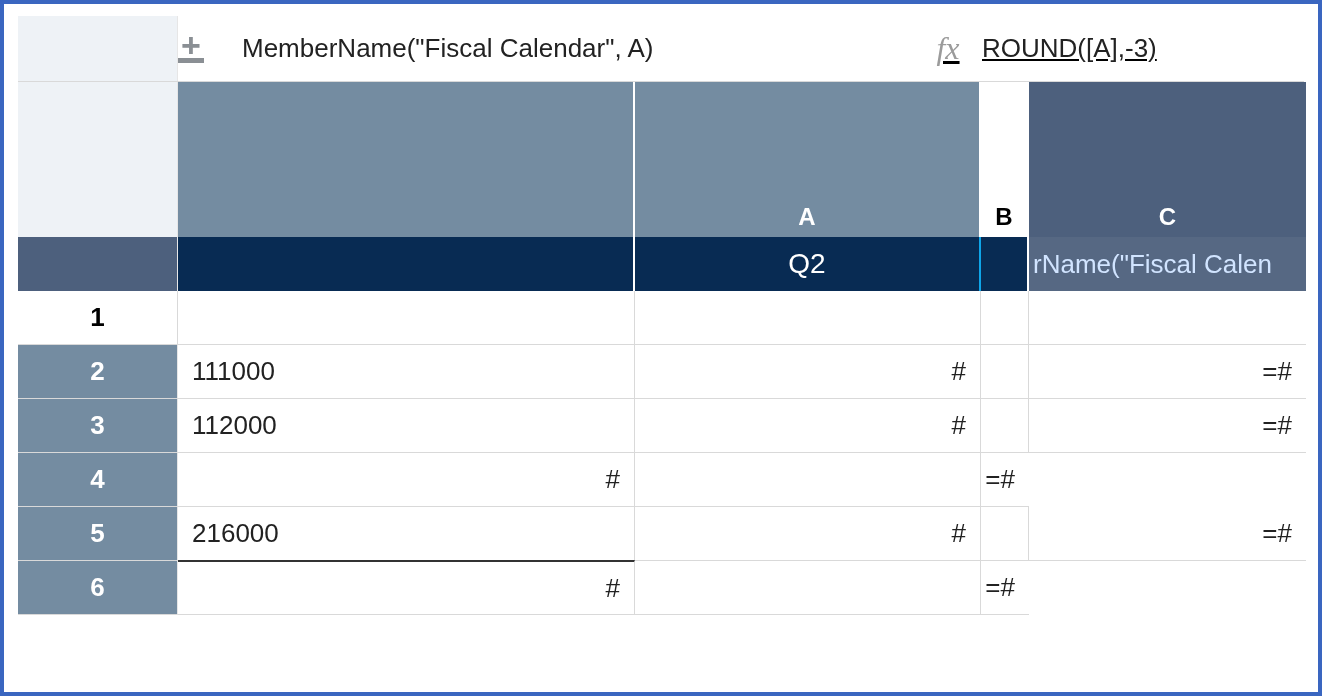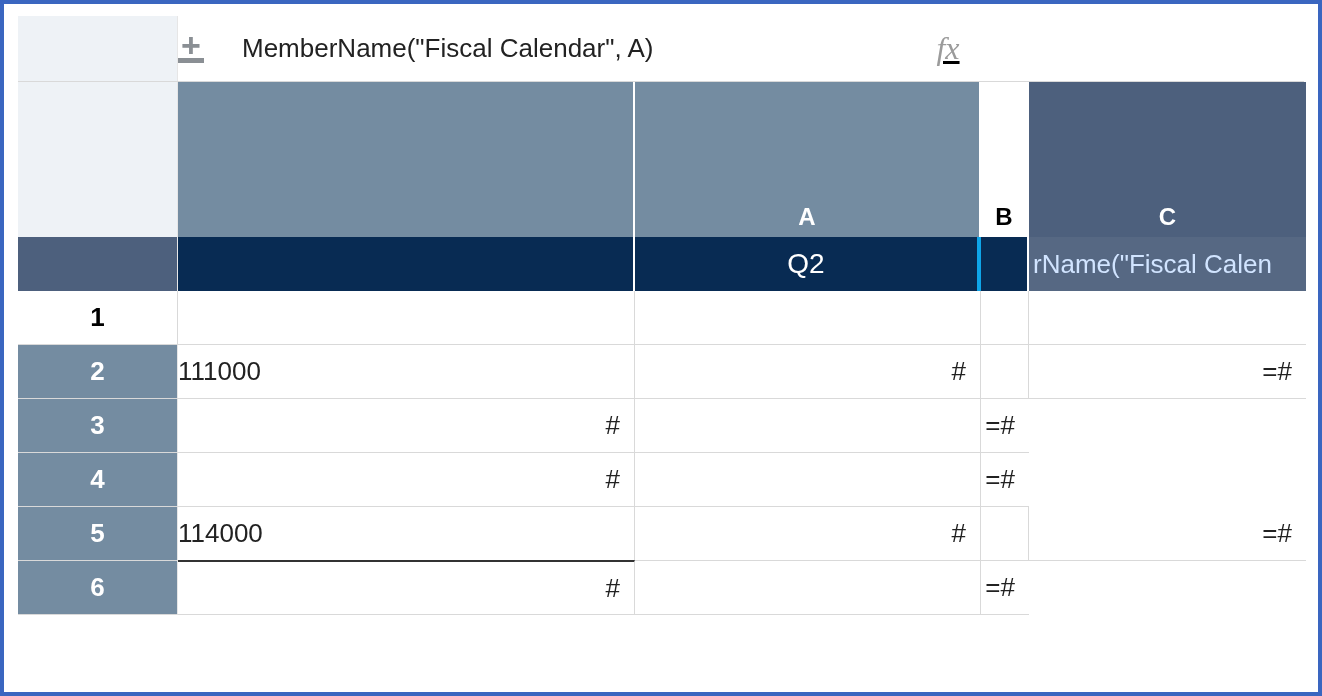--- a/index.html
+++ b/index.html
@@ -90,28 +90,28 @@
   .colhdr .h-corner { background:#eef2f6; border-right:1px solid #e6e6e6; }
   .colhdr .h-blank { background:#748ca1; border-right:2px solid #fff; }
   .colhdr .h-a     { background:#748ca1; color:#fff; font-weight:bold; font-size:24px; border-right:2px solid #fff; }
   .colhdr .h-b     { background:#fff; color:#000; font-weight:bold; font-size:24px; border-right:2px solid #fff; }
   .colhdr .h-c     { background:#4d607d; color:#fff; font-weight:bold; font-size:24px; }
   
   .labelrow { height: 54px; }
   .labelrow > div { display:flex; align-items:center; justify-content:center; font-size:28px; }
   .labelrow .l-corner { background:#4d607d; border-right:1px solid #e6e6e6; }
   .labelrow .l-blank  { background:#082b53; border-right:2px solid #fff; }
-  .labelrow .l-a      { background:#082b53; color:#fff; border-right:4px solid #0ea5e9; }
+  .labelrow .l-a      { background:#082b53; color:#fff; border-right:2px solid #0ea5e9; }
   .labelrow .l-b      { background:#082b53; border-right:2px solid #fff; }
   .labelrow .l-c      { background:#4d607d; color:#cfe3ff; overflow:hidden; white-space:nowrap; justify-content:flex-start; padding-left:4px; font-size:26px; opacity:0.95; }
   
   .row { height: 54px; }
   .row > div { display:flex; align-items:center; font-size:26px; color:#222; border-bottom:1px solid #d9d9d9; }
   .row .c-num  { justify-content:center; font-weight:bold; }
-  .row .c-name { border-right:1px solid #d9d9d9; }
+  .row .c-name { padding-left:14px; border-right:1px solid #d9d9d9; }
   .row .c-a    { justify-content:flex-end; padding-right:14px; border-right:1px solid #d9d9d9; }
   .row .c-b    { border-right:1px solid #d9d9d9; }
   .row .c-c    { justify-content:flex-end; padding-right:14px; }
   .row.white .c-num { background:#fff; color:#000; border-right:1px solid #d9d9d9; }
   .row.grey  .c-num { background:#748ca1; color:#fff; border-right:1px solid #e6e6e6; }
   .row.totaltop .c-a { border-top: 2px solid #333; margin-top:-1px; }
   
   .bottom { height: 18px; }
   .bottom > div { background:#fff; }
 </style>
@@ -125,20 +125,21 @@
       <div class="left-gutter"></div>
       <div class="name-area">
         <div class="pm">
           <div class="pm-plus">+</div>
           <div class="pm-minus"></div>
         </div>
         <div class="name-text">MemberName("Fiscal Calendar", A)</div>
       </div>
       <div class="fx-cell">
         <div class="fx-icon">fx</div>
+        <div class="formula-text">ROUND([A],-3)</div>
       </div>
     </div>
 
     <div class="gridrow colhdr">
       <div class="h-corner"></div>
       <div class="h-blank"></div>
       <div class="h-a">A</div>
       <div class="h-b">B</div>
       <div class="h-c">C</div>
     </div>
@@ -162,35 +163,36 @@
     <div class="gridrow row grey">
       <div class="c-num">2</div>
       <div class="c-name">111000</div>
       <div class="c-a">#</div>
       <div class="c-b"></div>
       <div class="c-c">=#</div>
     </div>
 
     <div class="gridrow row grey">
       <div class="c-num">3</div>
+      <div class="c-name">112000</div>
       <div class="c-a">#</div>
       <div class="c-b"></div>
       <div class="c-c">=#</div>
     </div>
 
     <div class="gridrow row grey">
       <div class="c-num">4</div>
       <div class="c-a">#</div>
       <div class="c-b"></div>
       <div class="c-c">=#</div>
     </div>
 
     <div class="gridrow row grey">
       <div class="c-num">5</div>
-      <div class="c-name">114000</div>
+      <div class="c-name">216000</div>
       <div class="c-a">#</div>
       <div class="c-b"></div>
       <div class="c-c">=#</div>
     </div>
 
     <div class="gridrow row grey totaltop">
       <div class="c-num">6</div>
       <div class="c-a">#</div>
       <div class="c-b"></div>
       <div class="c-c">=#</div>

